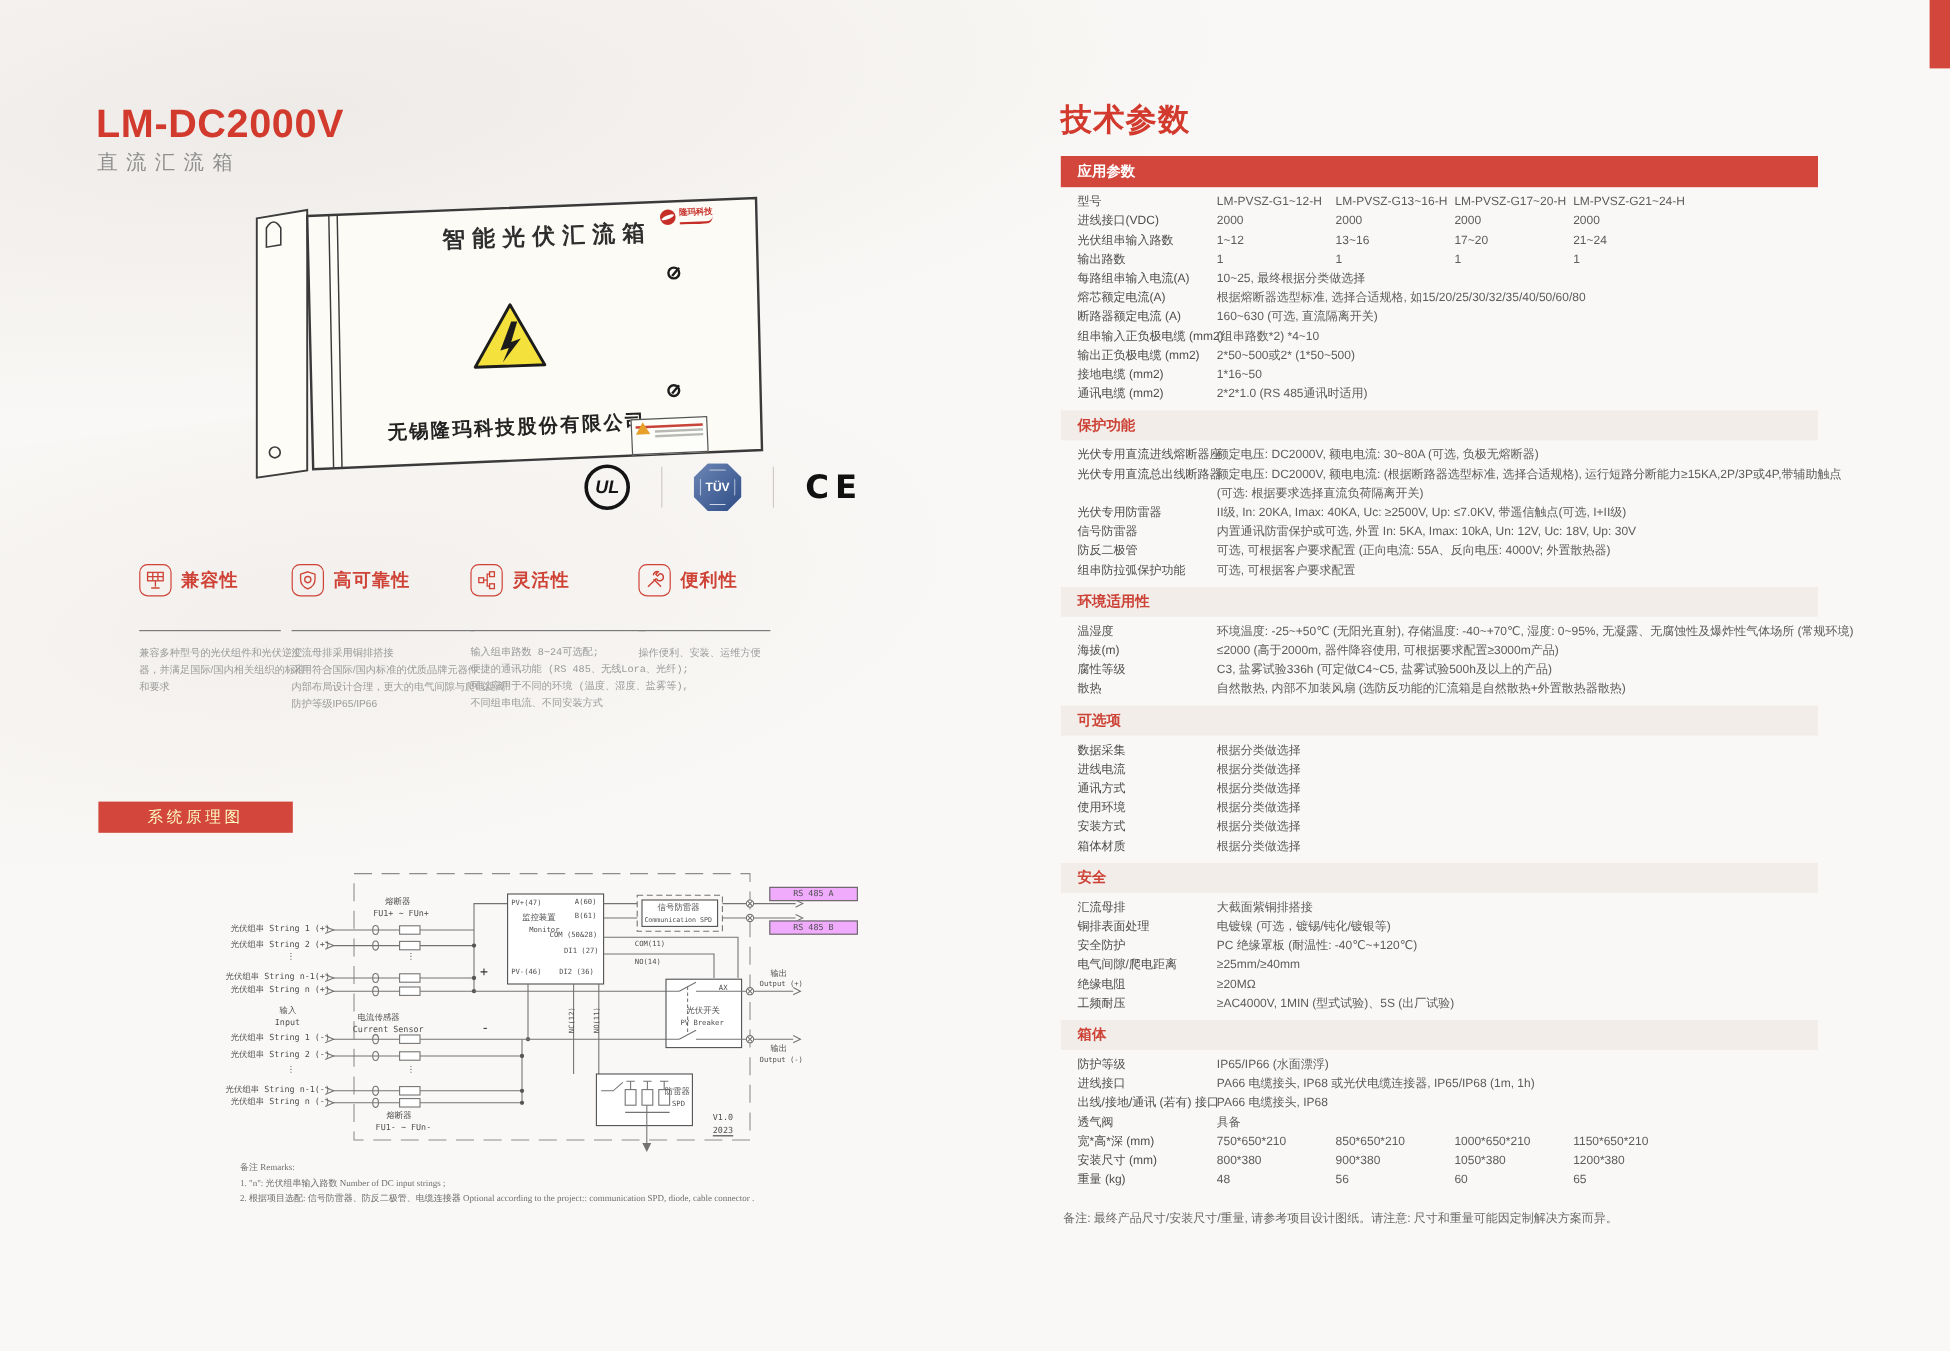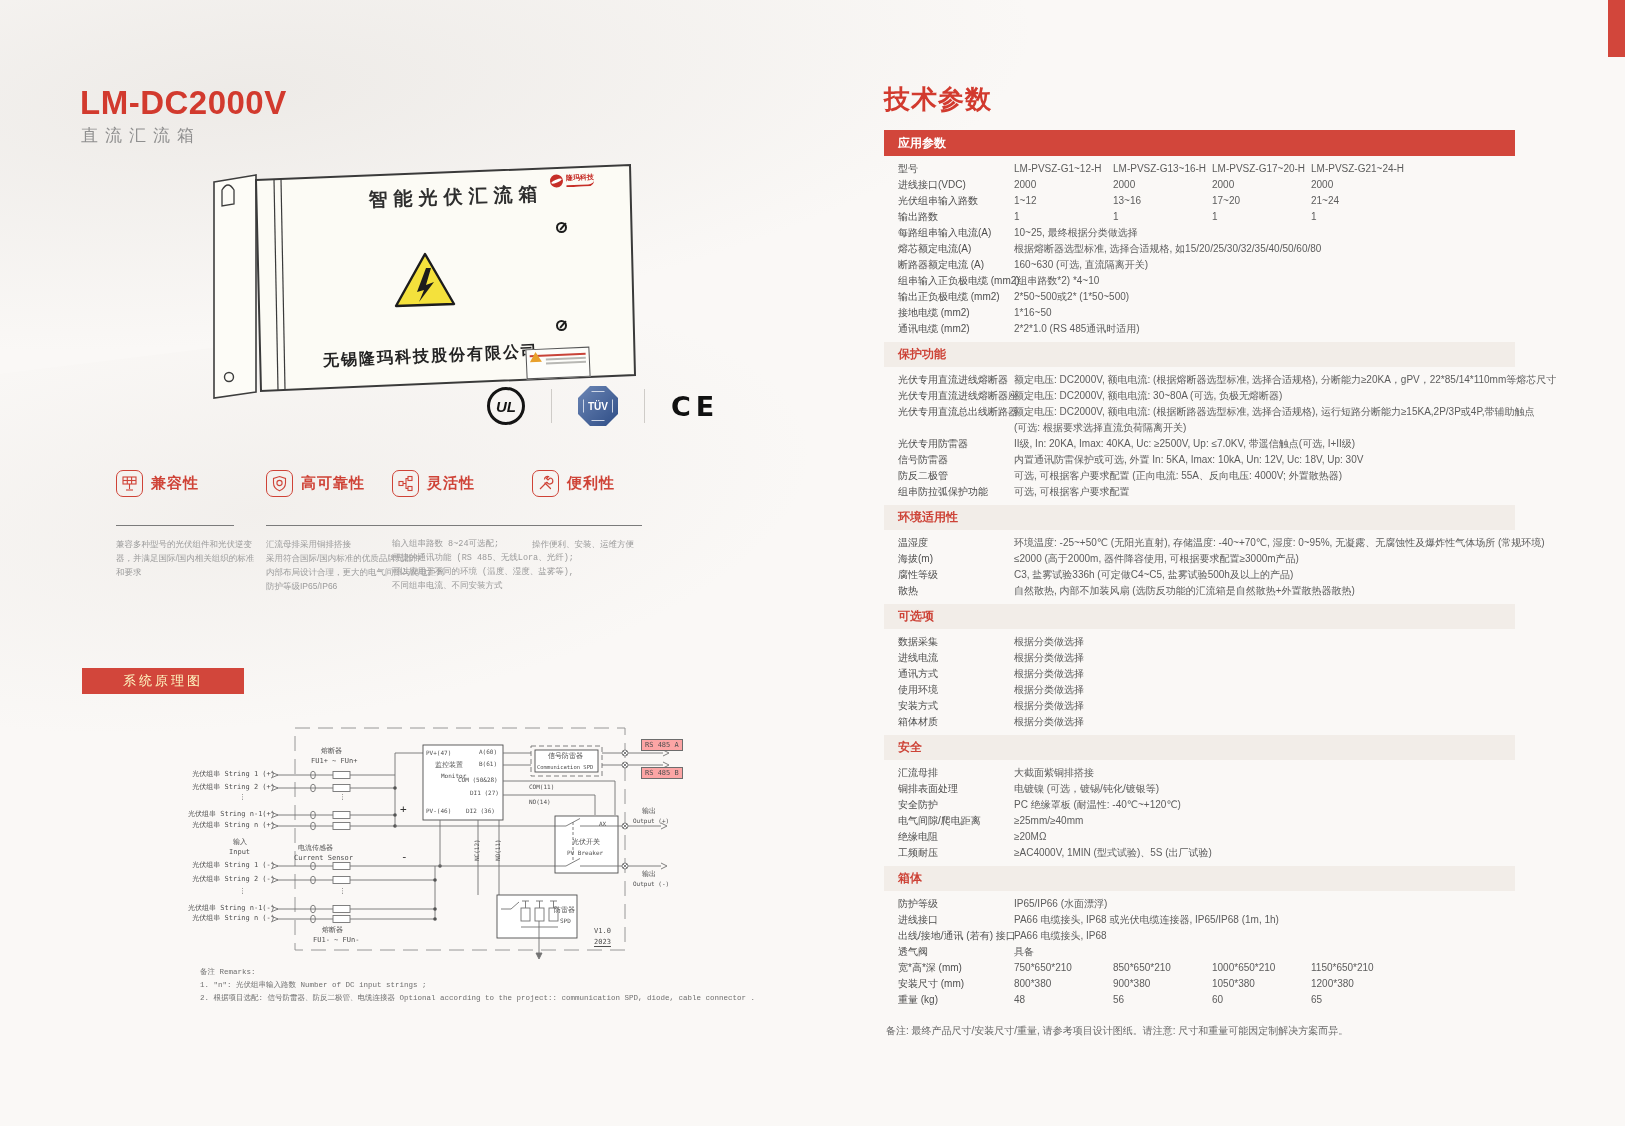--- a/index.html
+++ b/index.html
@@ -48,43 +48,43 @@
               clip-path:polygon(30% 0,70% 0,100% 30%,100% 70%,70% 100%,30% 100%,0 70%,0 30%);
               display:flex; align-items:center; justify-content:center; }
   .cert-tuv .inner { width:30px; height:30px; border:1px solid #cdd6e6; border-radius:4px;
               clip-path:polygon(30% 0,70% 0,100% 30%,100% 70%,70% 100%,30% 100%,0 70%,0 30%);
               display:flex; align-items:center; justify-content:center;
               color:#fff; font-size:10px; font-weight:bold; }
   .cert-ce { font-size:27px; font-weight:600; color:#111; letter-spacing:5px; font-family:"DejaVu Sans",sans-serif; }
 
   .features { position:absolute; left:80px; top:468px; width:600px; height:160px; }
   .feature { position:absolute; top:0; }
-  .f1 { left:36px;  width:118px; } .f2 { left:163px; width:152px;margin-left:23px; }
+  .f1 { left:36px;  width:118px; } .f2 { left:163px; width:152px; }
   .f3 { left:312px; width:146px;font-family:Liberation Mono, monospace; } .f4 { left:452px; width:110px; }
   .feat-head { display:flex; align-items:center; gap:8px; height:30px; }
   .feat-icon { width:27px; height:27px; border:1.4px solid #cf4337; border-radius:7px;
                display:flex; align-items:center; justify-content:center; flex:0 0 27px; }
   .feat-title { font-size:15px; font-weight:bold; color:#cf4337; letter-spacing:1px; }
   .feat-rule { height:1px; background:#7b7b7b; margin-top:27px; }
   .feat-lines { margin-top:11px; }
   .feat-line { font-size:8.5px; color:#9b9b9b; line-height:14px; white-space:nowrap; }
 
   .sys-banner { position:absolute; left:82px; top:668px; width:162px; height:26px; background:#d2463b;
                 color:#fef9c3; font-size:13px; letter-spacing:3px; display:flex; align-items:center; justify-content:center; }
 
   .diagram { position:absolute; left:195px; top:703px; width:490px; height:258px;
              font-family:"DejaVu Sans Mono","Liberation Mono",monospace; }
   .diagram svg { position:absolute; left:0; top:0; }
   .dl { position:absolute; font-size:7px; color:#4f4f4f; white-space:nowrap; line-height:8px; }
   .dl.t6 { font-size:6px; } .dl.t55 { font-size:5.5px; }
   .dl.sign { font-size:11px; color:#333; }
   .dl.rot { transform:rotate(-90deg); transform-origin:left top; font-size:6px; }
-  .rs-box { border:0.5px solid #6d6d6d; padding:1px 3px; background:#fca5a5; }
+  .rs-box { border:0.5px solid #6d6d6d; padding:1px 19px; background:#f0abfc; }
   .v2023 { border-bottom:0.5px solid #4f4f4f; }
-  .remarks { position:absolute; left:200px; top:966px; font-family:Liberation Mono, monospace;
+  .remarks { position:absolute; left:200px; top:966px; font-family:Liberation Serif, serif;
              font-size:7.5px; color:#6f6f6f; line-height:13px; white-space:nowrap; }
 
   
   .spec { position:absolute; left:884px; top:82px; width:631px; }
   .spec-title { font-size:26px; font-weight:bold; color:#d23a2e; letter-spacing:1px; margin-bottom:13px; }
   .sec-h { height:25px; line-height:25px; padding-left:14px; font-size:12px; font-weight:bold;
            background:#f2ede8; color:#cd4236; margin:5px 0 5px; }
   .spec-section:first-of-type .sec-h { background:#d2463b; color:#fff; height:26px; line-height:26px; margin-top:0; }
   .spec-row { display:flex; height:16px; line-height:16px; font-size:10px; color:#5c5c5c;
               white-space:nowrap; padding-left:14px; }
@@ -517,27 +517,20 @@
                 <span class="spec-val">2*2*1.0 (RS 485通讯时适用)</span>
               </span>
               </div>
             </div>
         </section>
 
         <section class="spec-section">
           <div class="sec-h">保护功能</div>
           <div class="sec-rows">
 
-              <div class="spec-row">
-                <span class="spec-label">光伏专用直流进线熔断器</span>
-                <span class="spec-vals">
-
-                <span class="spec-val">额定电压: DC2000V, 额电电流: (根据熔断器选型标准, 选择合适规格), 分断能力≥20KA，gPV，22*85/14*110mm等熔芯尺寸</span>
-              </span>
-              </div>
 
               <div class="spec-row">
                 <span class="spec-label">光伏专用直流进线熔断器座</span>
                 <span class="spec-vals">
 
                 <span class="spec-val">额定电压: DC2000V, 额电电流: 30~80A (可选, 负极无熔断器)</span>
               </span>
               </div>
 
               <div class="spec-row">

